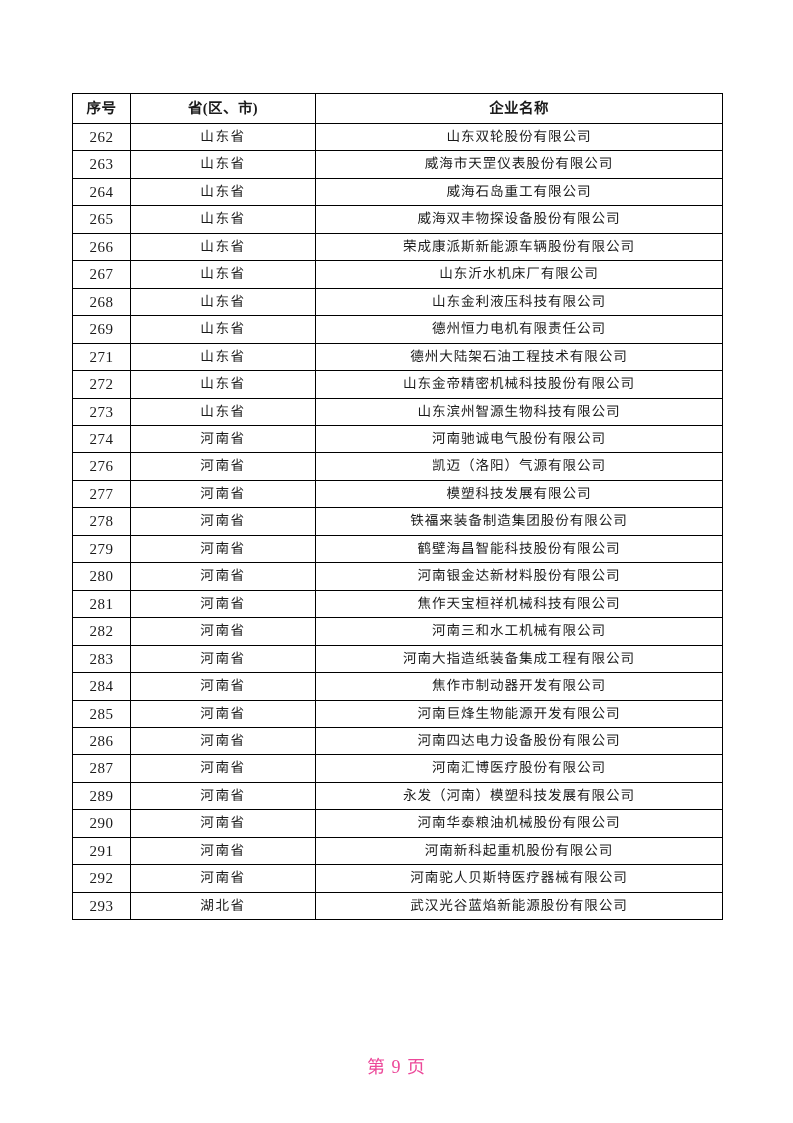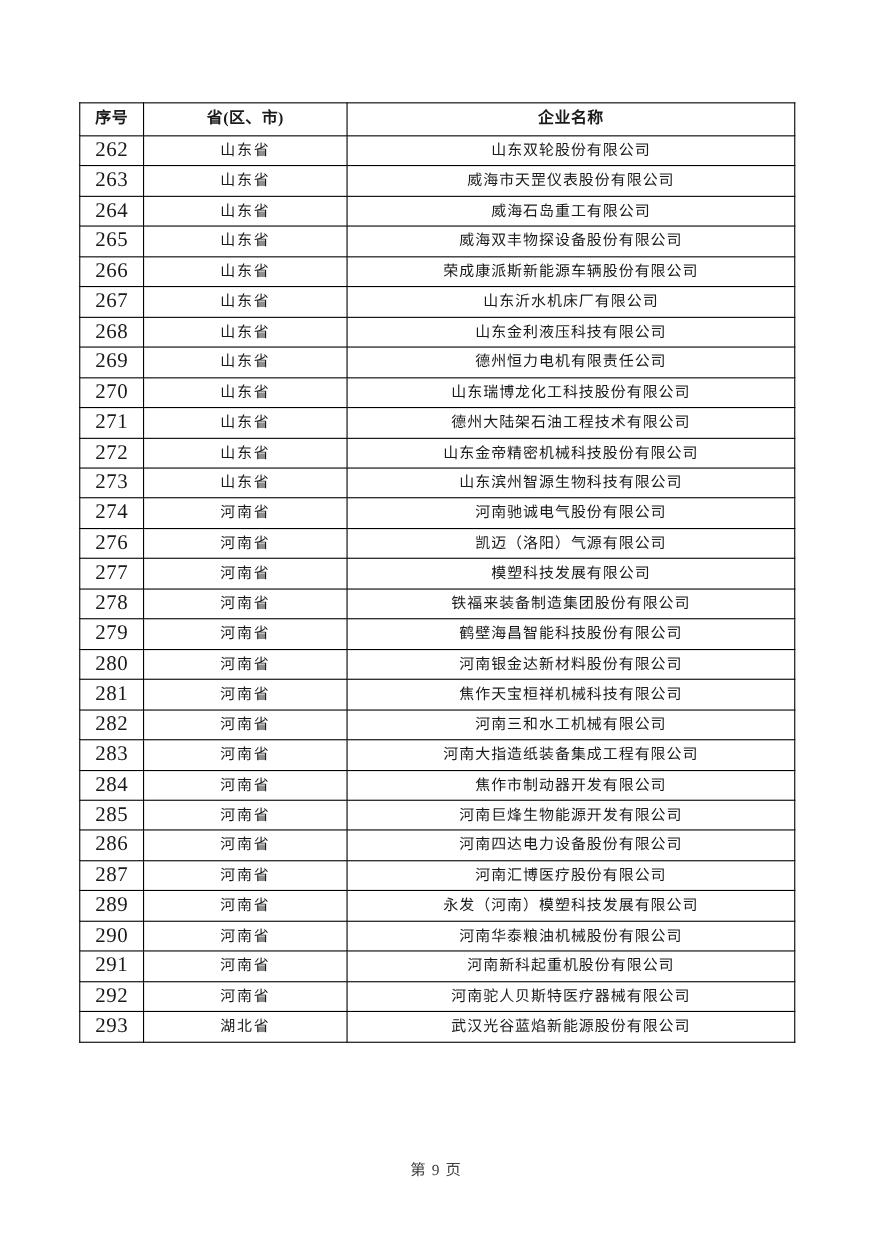--- a/index.html
+++ b/index.html
@@ -55,38 +55,38 @@
     height: 29px;
     line-height: 29px;
     letter-spacing: 0.4px;
   }
   table.listing tbody td {
     font-weight: normal;
     font-size: 13.6px;
     letter-spacing: 0.2px;
   }
   table.listing tbody td.seq {
-    font-size: 19px;
+    font-size: 15px;
     letter-spacing: 0.5px;
   }
   table.listing tbody td.prov {
     letter-spacing: 1.6px;
   }
   table.listing tbody td.name {
     letter-spacing: 0.9px;
   }
   .footer {
     position: absolute;
     left: 0;
     top: 1052px;
     width: 793px;
     text-align: center;
-    font-size: 14px;
+    font-size: 18px;
     letter-spacing: 1px;
-    color: #404040;
+    color: #ec4899;
   }
 </style>
 </head>
 <body>
 
 <div class="page">
 
   <div class="table-wrap">
     <table class="listing">
       <colgroup>
@@ -136,25 +136,20 @@
             <td class="seq">268</td>
             <td class="prov">山东省</td>
             <td class="name">山东金利液压科技有限公司</td>
           </tr>
           <tr>
             <td class="seq">269</td>
             <td class="prov">山东省</td>
             <td class="name">德州恒力电机有限责任公司</td>
           </tr>
           <tr>
-            <td class="seq">270</td>
-            <td class="prov">山东省</td>
-            <td class="name">山东瑞博龙化工科技股份有限公司</td>
-          </tr>
-          <tr>
             <td class="seq">271</td>
             <td class="prov">山东省</td>
             <td class="name">德州大陆架石油工程技术有限公司</td>
           </tr>
           <tr>
             <td class="seq">272</td>
             <td class="prov">山东省</td>
             <td class="name">山东金帝精密机械科技股份有限公司</td>
           </tr>
           <tr>

